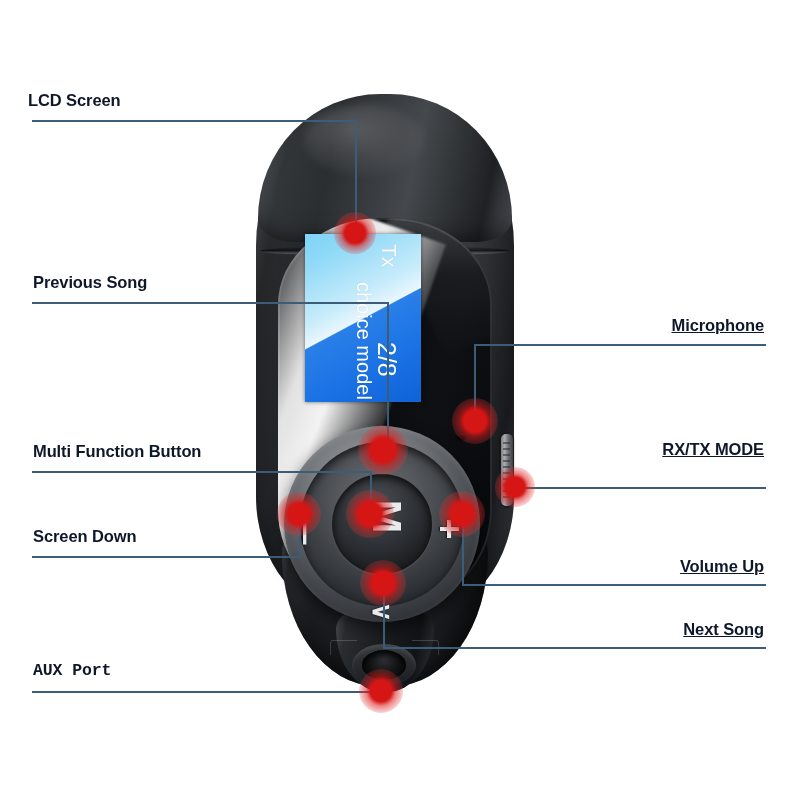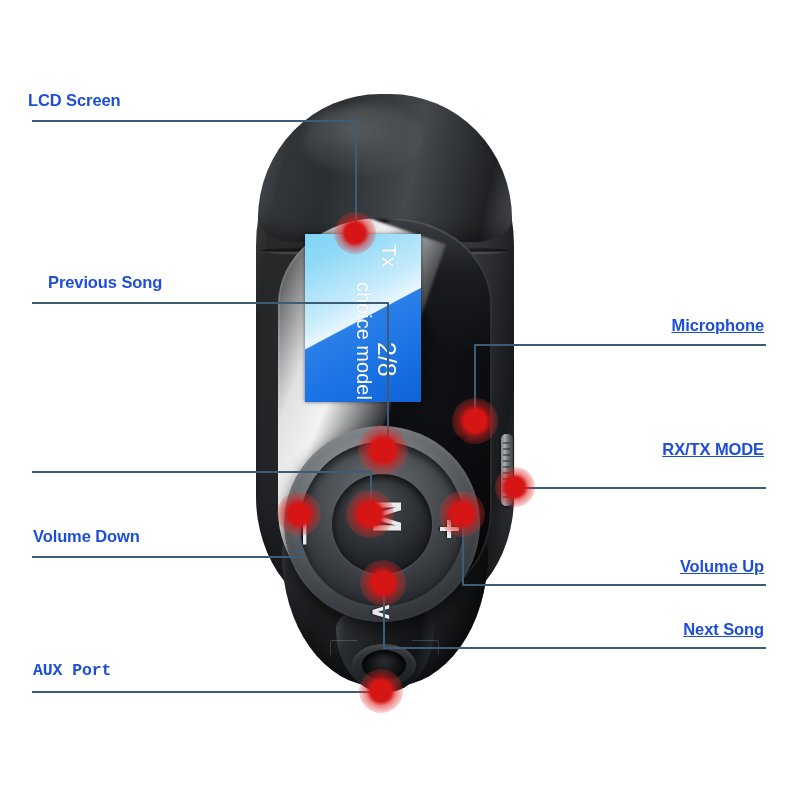--- a/index.html
+++ b/index.html
@@ -16,21 +16,21 @@
     font-family: "Liberation Sans", sans-serif;
   }
 
   
   .callout-label {
     position: absolute;
     font-family: "Liberation Sans", sans-serif;
     font-weight: bold;
     font-size: 16.5px;
     letter-spacing: -0.1px;
-    color: #1d4ed8;
+    color: #0f172a;
     white-space: nowrap;
     line-height: 1;
   }
   .callout-label.right { text-align: right; text-decoration: underline; }
 
   
   .leader {
     position: absolute;
     background: #3c5c78;
   }
@@ -428,30 +428,31 @@
     <div class="aux-bracket r"></div>
     <div class="aux-ring"></div>
     <div class="aux-hole"></div>
   </div>
 
   <div class="callout-label" style="left:28px; top:92px;">LCD Screen</div>
   <div class="leader h" style="left:32px; top:120px; width:323px;"></div>
   <div class="leader v" style="left:355px; top:120px; height:113px;"></div>
   <div class="hotspot" style="left:355px; top:233px; width:42px; height:42px;"></div>
 
-  <div class="callout-label" style="left:33px; top:274px;margin-left:15px;">Previous Song</div>
+  <div class="callout-label" style="left:33px; top:274px;">Previous Song</div>
   <div class="leader h" style="left:32px; top:302px; width:356px;"></div>
   <div class="leader v" style="left:387px; top:302px; height:146px;"></div>
   <div class="hotspot" style="left:383px; top:450px; width:50px; height:50px;"></div>
 
+  <div class="callout-label" style="left:33px; top:443px;">Multi Function Button</div>
   <div class="leader h" style="left:32px; top:471px; width:339px;"></div>
   <div class="leader v" style="left:370px; top:471px; height:44px;"></div>
   <div class="hotspot" style="left:370px; top:514px; width:48px; height:48px;"></div>
 
-  <div class="callout-label" style="left:33px; top:528px;">Volume Down</div>
+  <div class="callout-label" style="left:33px; top:528px;">Screen Down</div>
   <div class="leader h" style="left:32px; top:556px; width:268px;"></div>
   <div class="leader v" style="left:299px; top:514px; height:43px;"></div>
   <div class="hotspot" style="left:299px; top:514px; width:44px; height:44px;"></div>
 
   <div class="callout-label" style="left:33px; top:663px;font-family:Liberation Mono, monospace;">AUX Port</div>
   <div class="leader h" style="left:32px; top:691px; width:348px;"></div>
   <div class="hotspot" style="left:381px; top:691px; width:44px; height:44px;"></div>
 
   <div class="callout-label right" style="right:36px; top:317px;">Microphone</div>
   <div class="leader h" style="left:474px; top:344px; width:292px;"></div>

